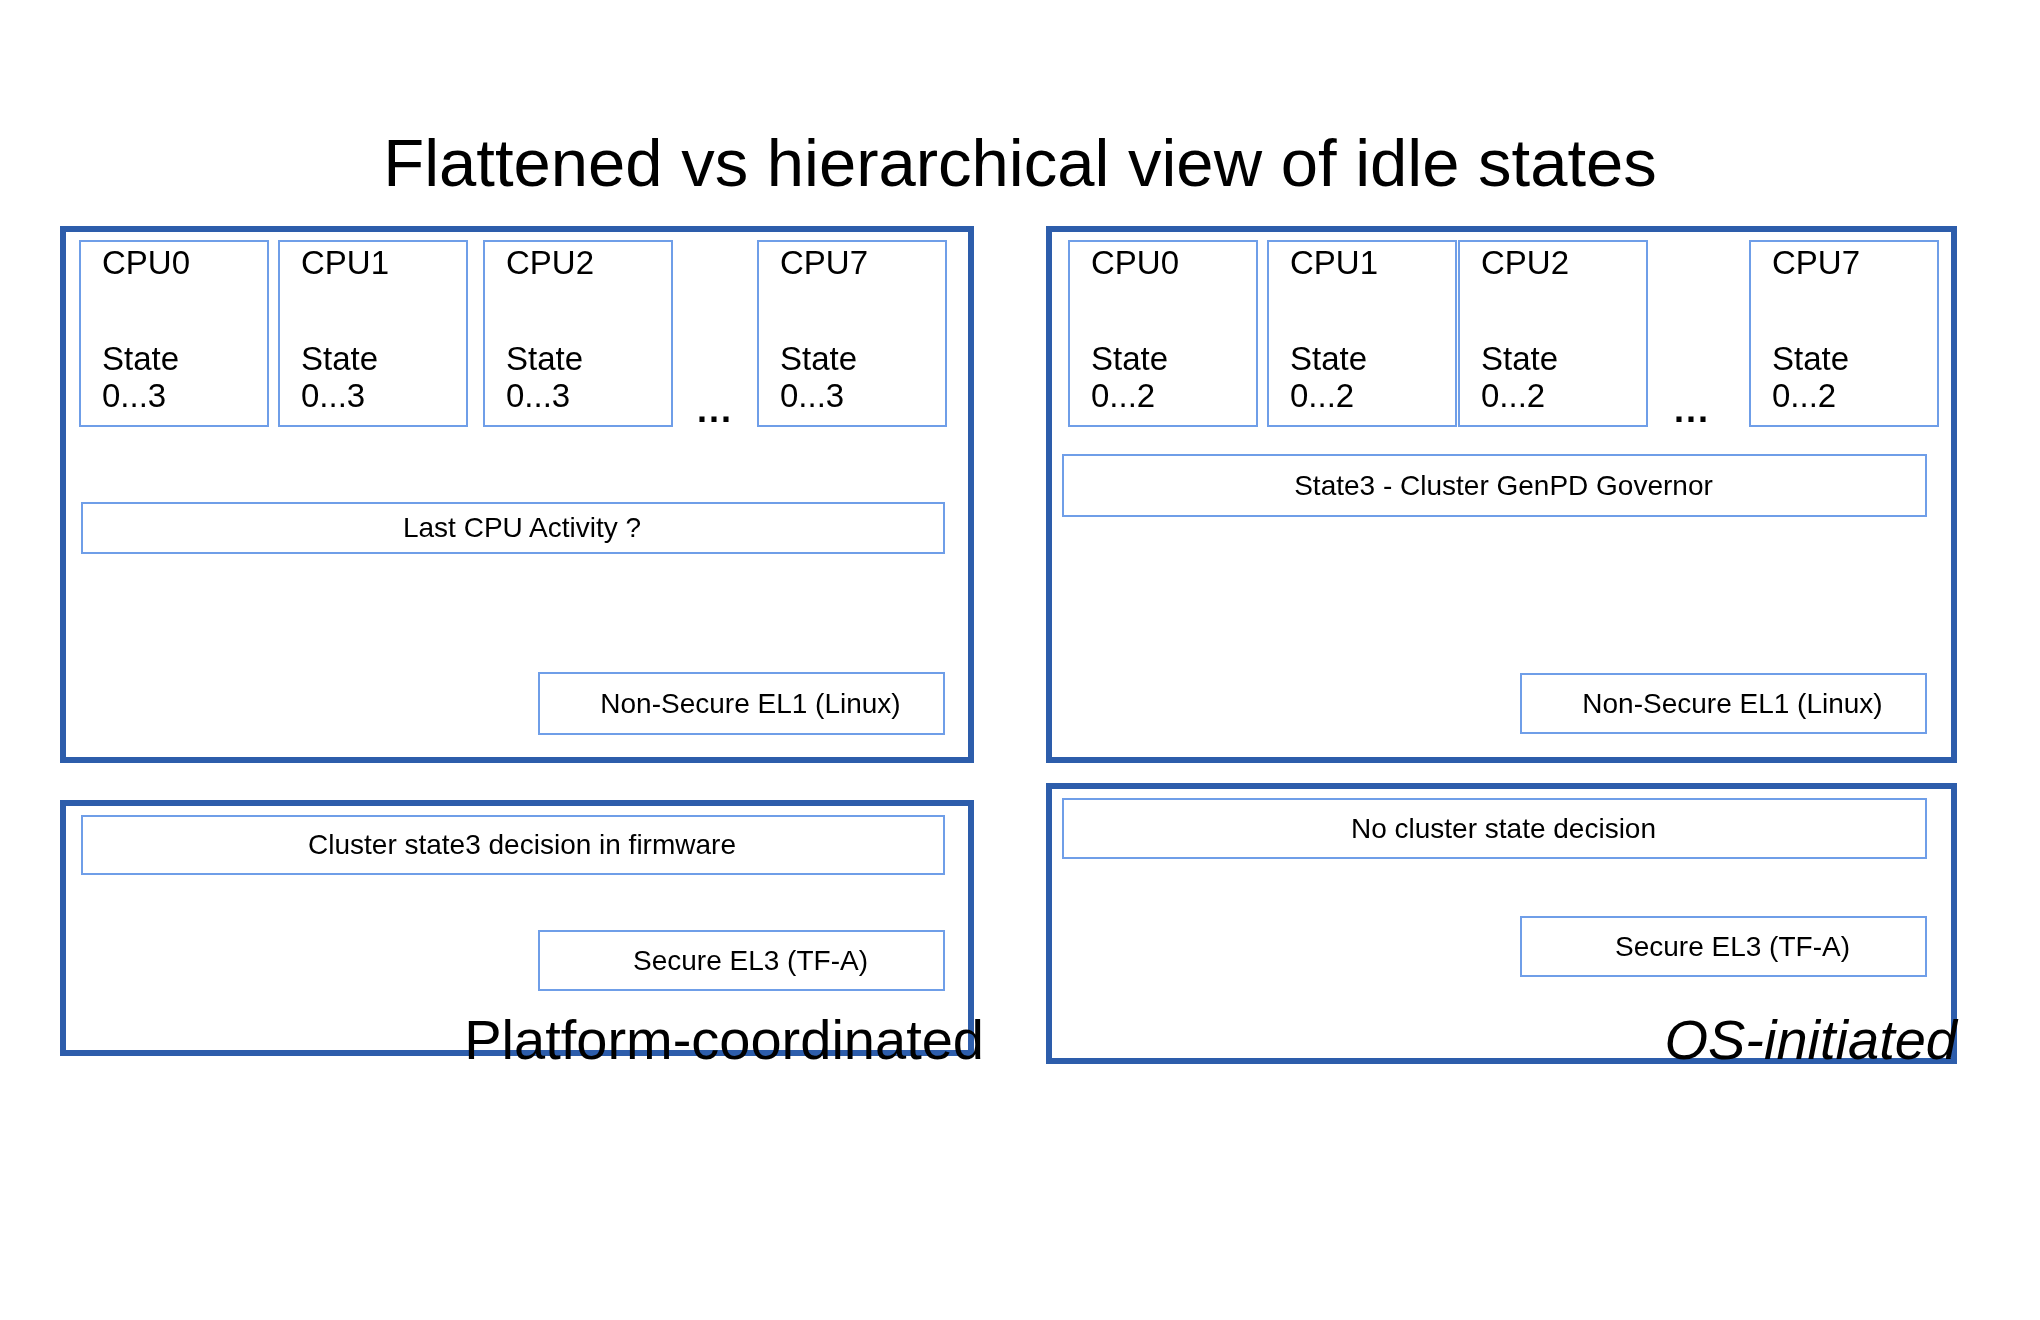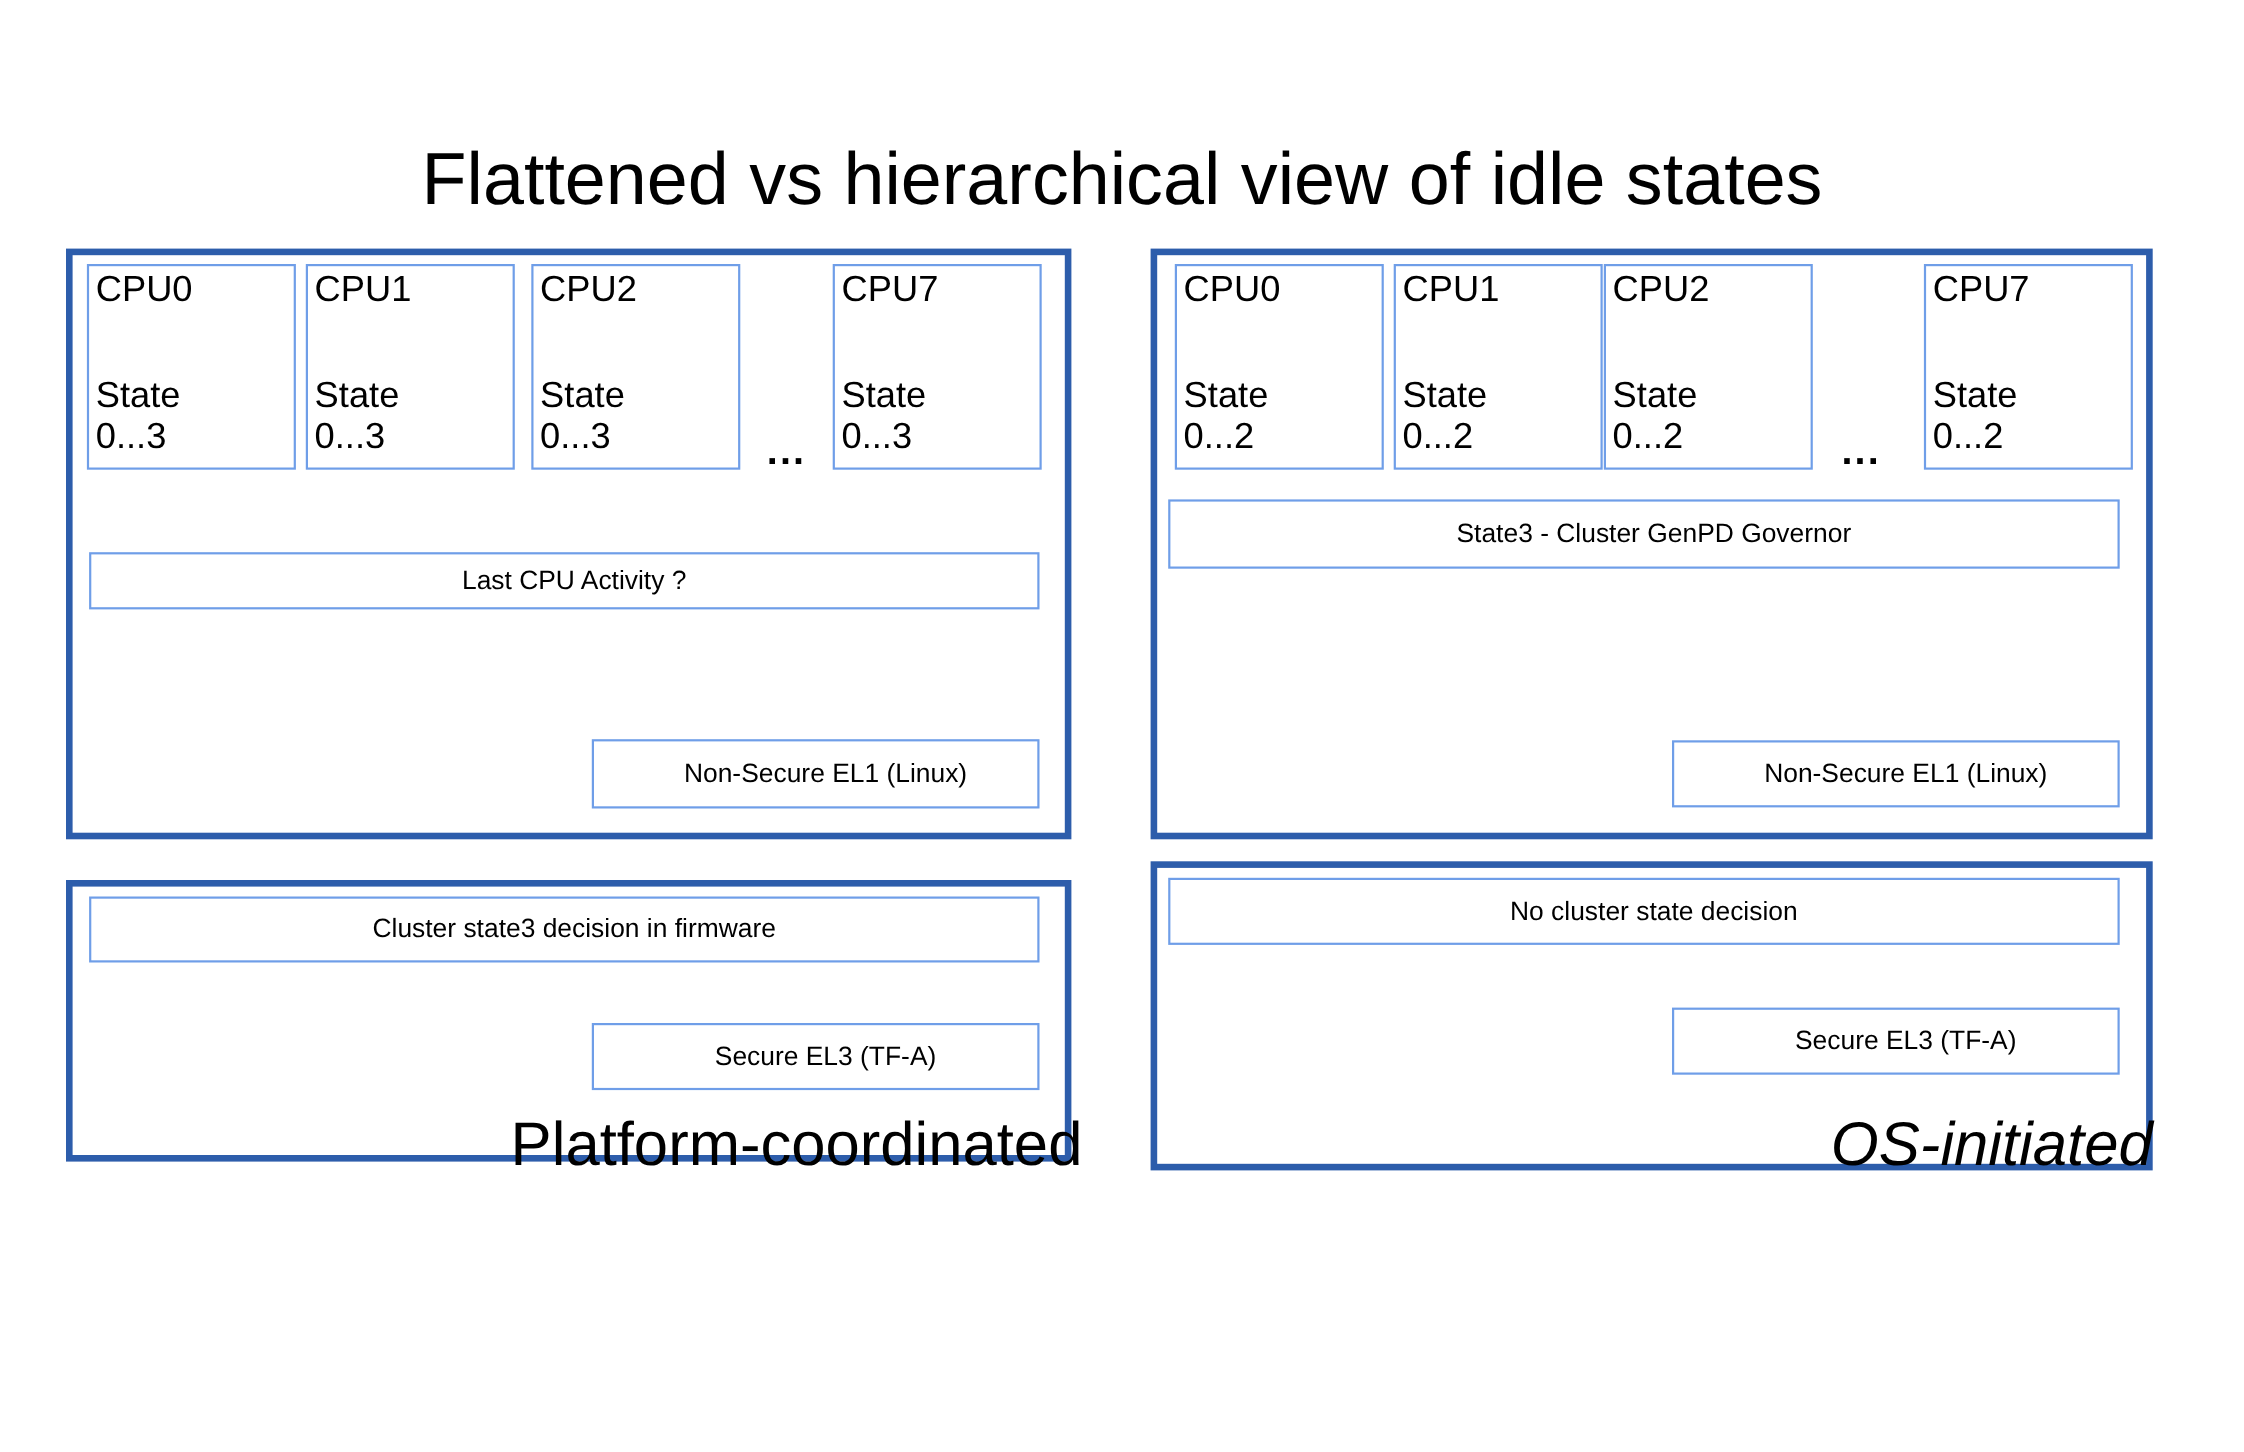--- a/index.html
+++ b/index.html
@@ -36,32 +36,32 @@
   .panel-right-bottom{ left: 1046px; top: 783px; width: 911px; height: 281px; }
 
   .cpu-box {
     position: absolute;
     top: 8px;
     width: 190px; height: 187px;
     border: 2px solid var(--inner-border);
     background: var(--bg);
     font-size: 33px;
     line-height: 1.14;
-    padding: 2px 0 10px 6px;
+    padding: 2px 0 10px 21px;
     display: flex;
     flex-direction: column;
     justify-content: space-between;
   }
   .cpu-state span { display: block; }
 
   .wide-box, .corner-box {
     position: absolute;
     border: 2px solid var(--inner-border);
     background: var(--bg);
-    font-size: 24px;
+    font-size: 28px;
     display: flex;
     align-items: center;
     justify-content: center;
     text-align: center;
     white-space: nowrap;
     padding-left: 18px;
   }
   .dots {
     position: absolute;
     top: 160px;

